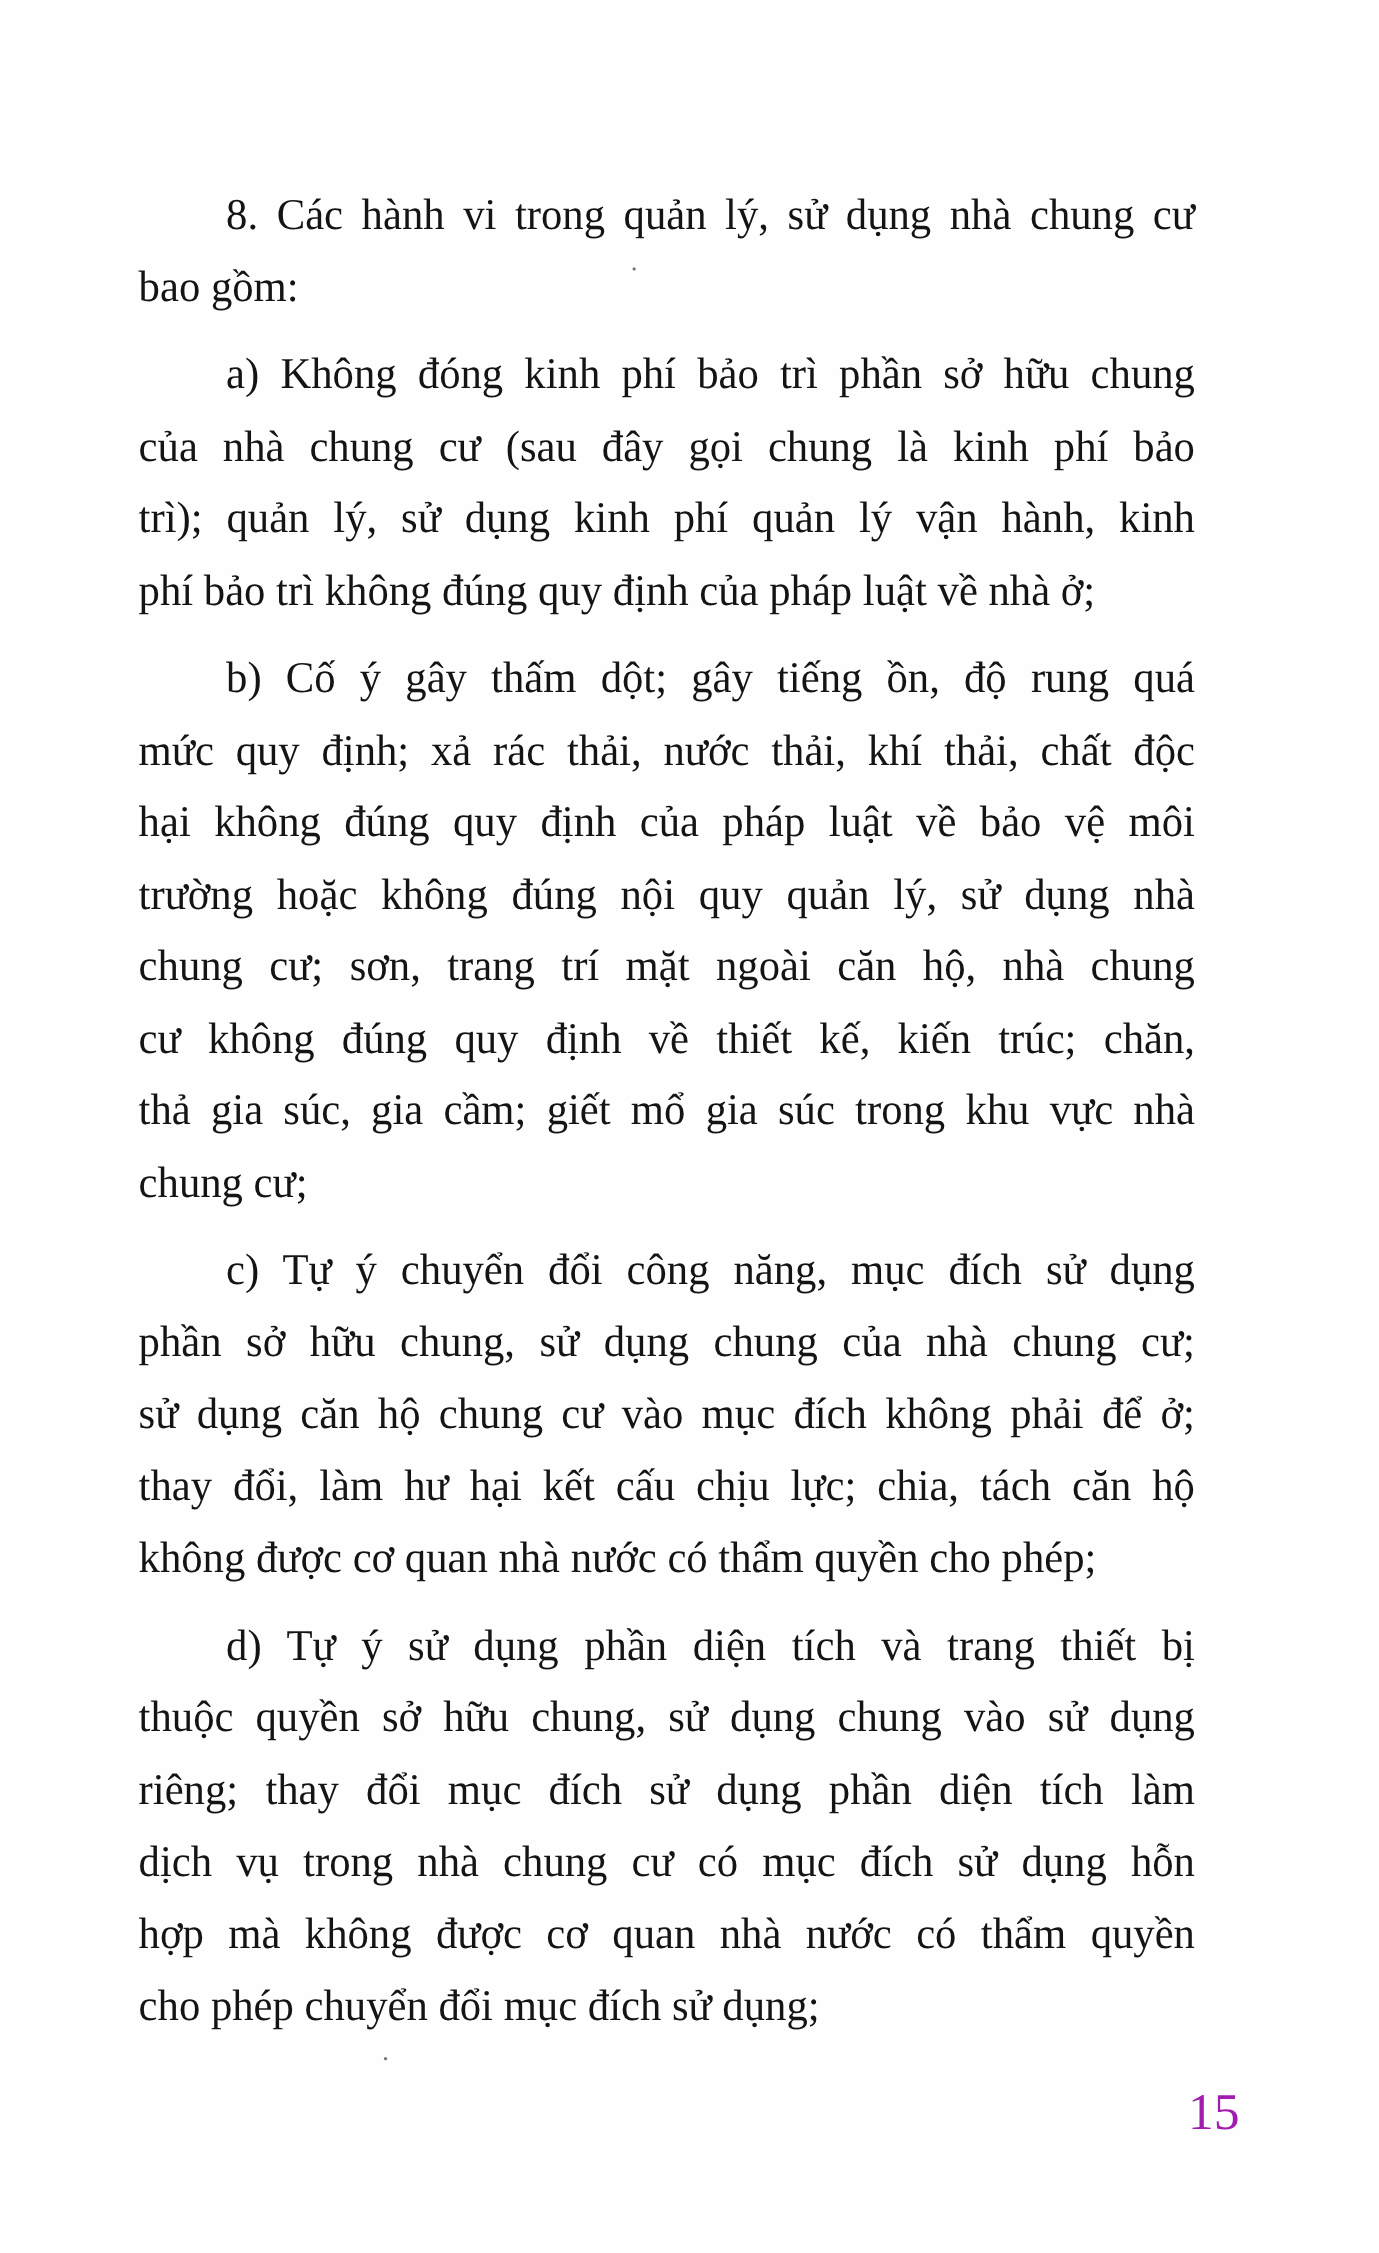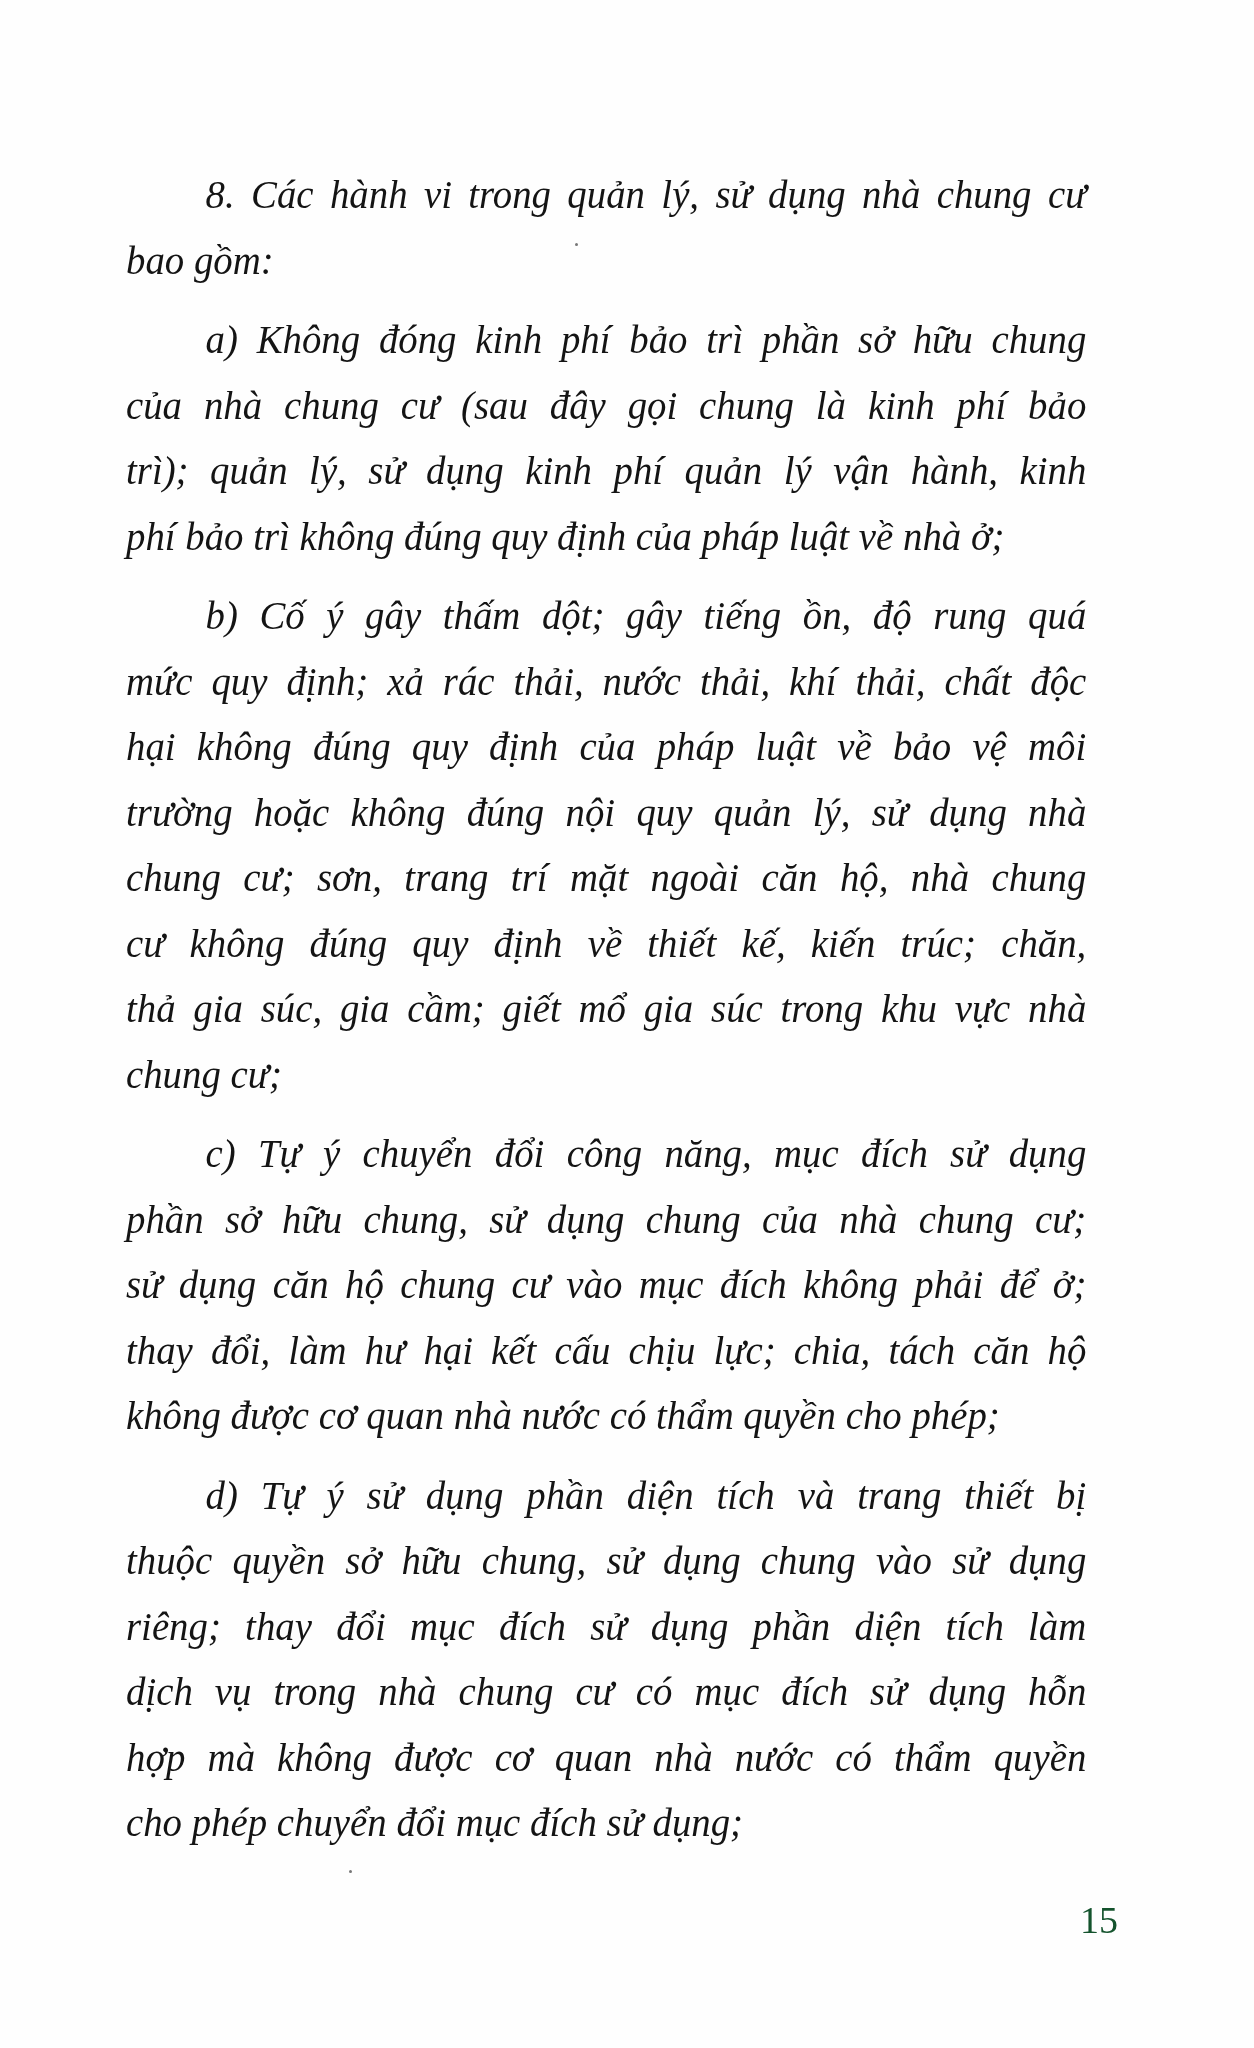--- a/index.html
+++ b/index.html
@@ -20,21 +20,20 @@
     left: 0; top: 0;
     width: 1254px;
     height: 2048px;
     background: #fefefe;
   }
   .text-block {
     position: absolute;
     left: 126px;
     top: 162px;
     width: 990px;
-    font-style: italic;
   }
   .line {
     height: 65.5px;
     line-height: 65.5px;
     font-size: 40px;
     white-space: nowrap;
     letter-spacing: 0px;
     transform: scaleX(0.97);
     transform-origin: left center;
   }
@@ -42,23 +41,23 @@
     text-align: justify;
     text-align-last: justify;
     white-space: normal;
   }
   .indent { padding-left: 82px; }
   .para-gap { height: 14px; }
   .page-number {
     position: absolute;
     left: 1080px;
     top: 1895px;
-    font-size: 38px;
+    font-size: 47px;
     line-height: 50px;
-    color: #14532d;
+    color: #a21caf;
   }
   .speck {
     position: absolute;
     width: 3px; height: 3px;
     background: #777;
     border-radius: 50%;
   }
 </style>
 </head>
 <body>

